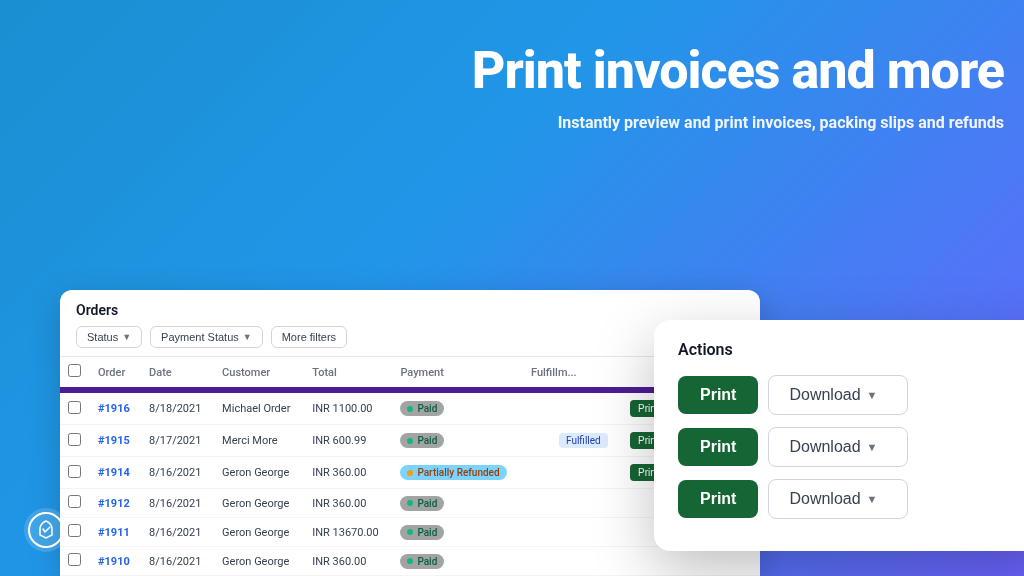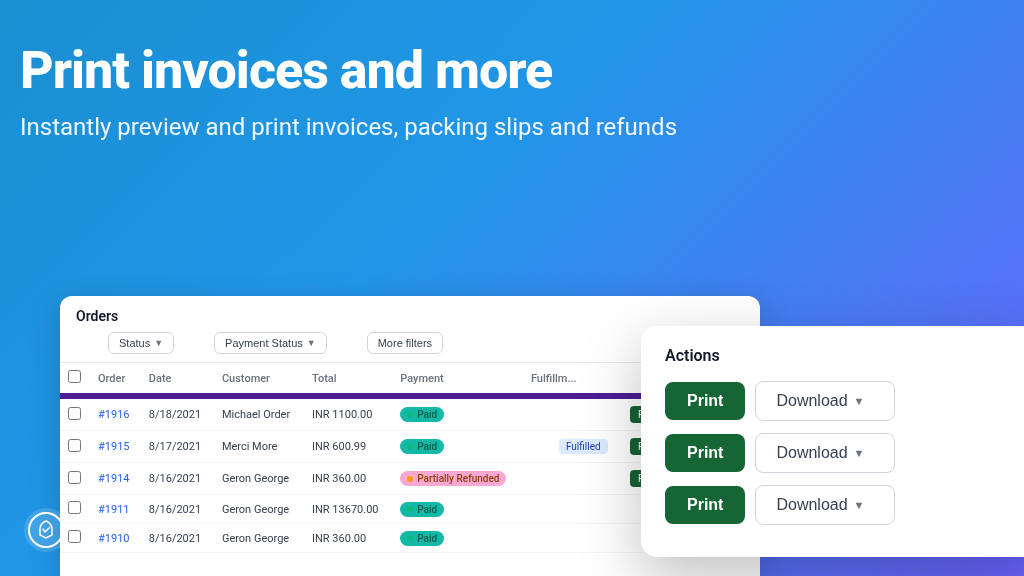--- a/index.html
+++ b/index.html
@@ -7,43 +7,43 @@
       width: 1024px;
       height: 576px;
       overflow: hidden;
       font-family: -apple-system, BlinkMacSystemFont, 'Segoe UI', Roboto, sans-serif;
       background: linear-gradient(135deg, #1a8fd1 0%, #2196e8 40%, #6c63ff 100%);
       position: relative;
     }
 
     
     .hero {
-      text-align: left;
+      text-align: right;
       padding: 40px 20px 20px;
       color: white;
     }
     .hero-title {
       font-size: 52px;
       font-weight: 800;
       color: white;
       margin-bottom: 12px;
       letter-spacing: -1px;
     }
     .hero-subtitle {
-      font-size: 24px;
-      font-weight: 400;
+      font-size: 16px;
+      font-weight: 700;
       color: rgba(255,255,255,0.92);
     }
 
     
     .card-container {
       position: absolute;
       bottom: 0;
       left: 60px;
-      right: 13px;
+      right: 0;
       display: flex;
       align-items: center;
       gap: 0;
       border-radius: 11px;
     }
 
     
     .orders-card {
       background: white;
       border-radius: 12px 12px 0 0;
@@ -72,21 +72,20 @@
       display: flex;
       align-items: center;
       gap: 4px;
       padding: 4px 10px;
       border: 1px solid #d1d5db;
       border-radius: 6px;
       background: white;
       font-size: 11px;
       color: #374151;
       cursor: pointer;
-      margin-left: 32px;
     }
     .filter-btn .chevron {
       font-size: 9px;
       color: #6b7280;
     }
 
     
     .orders-table {
       width: 100%;
       border-collapse: collapse;
@@ -108,21 +107,21 @@
     }
     .orders-table tbody td {
       padding: 6px 8px;
       color: #374151;
       white-space: nowrap;
     }
     .orders-table tbody td:first-child {
       width: 30px;
     }
 
-    .order-id { color: #2563eb; font-weight: 400; }
+    .order-id { color: #2563eb; font-weight: 700; }
     .date-cell { color: #6b7280; }
     .customer-cell { color: #374151; }
     .total-cell { color: #374151; margin-top: 32px; }
 
     .badge {
       display: inline-flex;
       align-items: center;
       gap: 4px;
       padding: 2px 7px;
       border-radius: 20px;
@@ -130,26 +129,26 @@
       font-weight: 500;
     }
     .badge::before {
       content: '';
       width: 6px;
       height: 6px;
       border-radius: 50%;
       display: inline-block;
     }
     .badge-paid {
-      background: #14b8a6;
+      background: #a3a3a3;
       color: #065f46;
     }
     .badge-paid::before { background: #10b981; }
     .badge-partial {
-      background: #f9a8d4;
+      background: #7dd3fc;
       color: #92400e;
     }
     .badge-partial::before { background: #f59e0b; }
 
     .fulfilled-badge {
       background: #dbeafe;
       color: #1e40af;
       padding: 2px 7px;
       border-radius: 4px;
       font-size: 10px;
@@ -358,20 +357,30 @@
         <div class="action-cell">
           <button class="btn-print-sm">Print</button>
           <button class="btn-download-sm">
             Download <span class="chevron">▼</span>
           </button>
         </div>
       </td>
           </tr>
           <tr>
             <td><input type="checkbox" style=""></td>
+            <td><span class="order-id">#1912</span></td>
+            <td class="date-cell">8/16/2021</td>
+            <td class="customer-cell">Geron George</td>
+            <td class="total-cell">INR 360.00</td>
+            <td><span class="badge badge-paid">Paid</span></td>
+            <td></td>
+            <td></td>
+          </tr>
+          <tr>
+            <td><input type="checkbox" style=""></td>
             <td><span class="order-id">#1911</span></td>
             <td class="date-cell">8/16/2021</td>
             <td class="customer-cell">Geron George</td>
             <td class="total-cell">INR 13670.00</td>
             <td><span class="badge badge-paid">Paid</span></td>
             <td></td>
             <td></td>
           </tr>
           <tr>
             <td><input type="checkbox" style=""></td>

